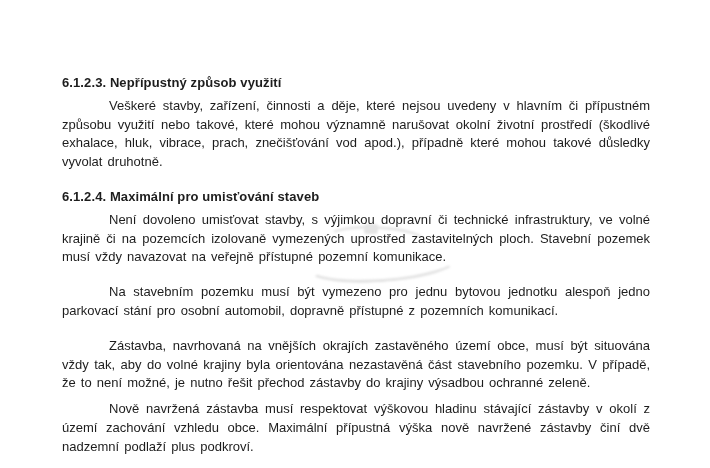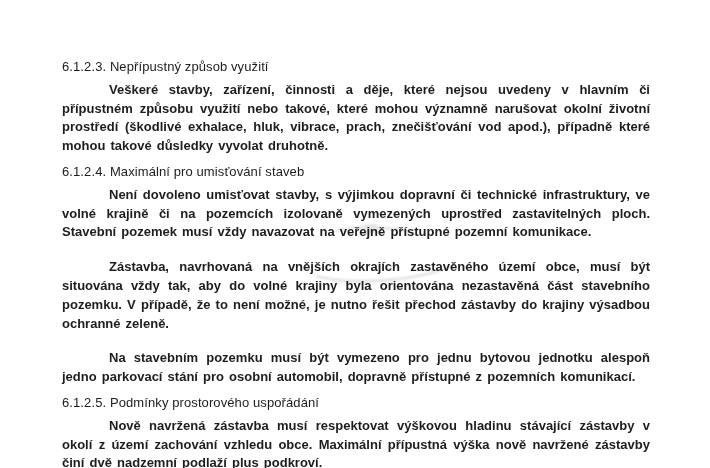--- a/index.html
+++ b/index.html
@@ -24,32 +24,31 @@
     font-size: 13px;
     line-height: 18.8px;
   }
   .doc-section {
     margin: 0 0 7px 0;
     position: relative;
     z-index: 2;
   }
   .doc-heading {
     font-size: 13px;
-    font-weight: 400;
-    margin: 0 0 4px 0;
+    font-weight: 700;
+    margin: 16px 0 4px 0;
     padding: 0;
     text-align: left;
     letter-spacing: 0.1px;
   }
   .doc-para {
     margin: 0;
     text-align: justify;
     text-indent: 47px;
     word-spacing: 1.5px;
-    font-weight: bold;
   }
   .doc-para + .doc-para {
     margin-top: 16px;
   }
   
   .watermark {
     position: absolute;
     left: 298px;
     top: 222px;
     width: 165px;
@@ -103,22 +102,21 @@
   </div>
 
   <section class="doc-section">
     <h2 class="doc-heading">6.1.2.3. Nepřípustný způsob využití</h2>
     <p class="doc-para">Veškeré stavby, zařízení, činnosti a děje, které nejsou uvedeny v hlavním či přípustném způsobu využití nebo takové, které mohou významně narušovat okolní životní prostředí (škodlivé exhalace, hluk, vibrace, prach, znečišťování vod apod.), případně které mohou takové důsledky vyvolat druhotně.</p>
   </section>
 
   <section class="doc-section">
     <h2 class="doc-heading">6.1.2.4. Maximální pro umisťování staveb</h2>
     <p class="doc-para">Není dovoleno umisťovat stavby, s výjimkou dopravní či technické infrastruktury, ve volné krajině či na pozemcích izolovaně vymezených uprostřed zastavitelných ploch. Stavební pozemek musí vždy navazovat na veřejně přístupné pozemní komunikace.</p>
+    <p class="doc-para">Na stavebním pozemku musí být vymezeno pro jednu bytovou jednotku alespoň jedno parkovací stání pro osobní automobil, dopravně přístupné z pozemních komunikací.</p>
     <p class="doc-para">Zástavba, navrhovaná na vnějších okrajích zastavěného území obce, musí být situována vždy tak, aby do volné krajiny byla orientována nezastavěná část stavebního pozemku. V případě, že to není možné, je nutno řešit přechod zástavby do krajiny výsadbou ochranné zeleně.</p>
-    <p class="doc-para">Na stavebním pozemku musí být vymezeno pro jednu bytovou jednotku alespoň jedno parkovací stání pro osobní automobil, dopravně přístupné z pozemních komunikací.</p>
   </section>
 
   <section class="doc-section">
-    <h2 class="doc-heading">6.1.2.5. Podmínky prostorového uspořádání</h2>
     <p class="doc-para">Nově navržená zástavba musí respektovat výškovou hladinu stávající zástavby v okolí z území zachování vzhledu obce. Maximální přípustná výška nově navržené zástavby činí dvě nadzemní podlaží plus podkroví.</p>
   </section>
 
 </main>
 
 </body></html>

